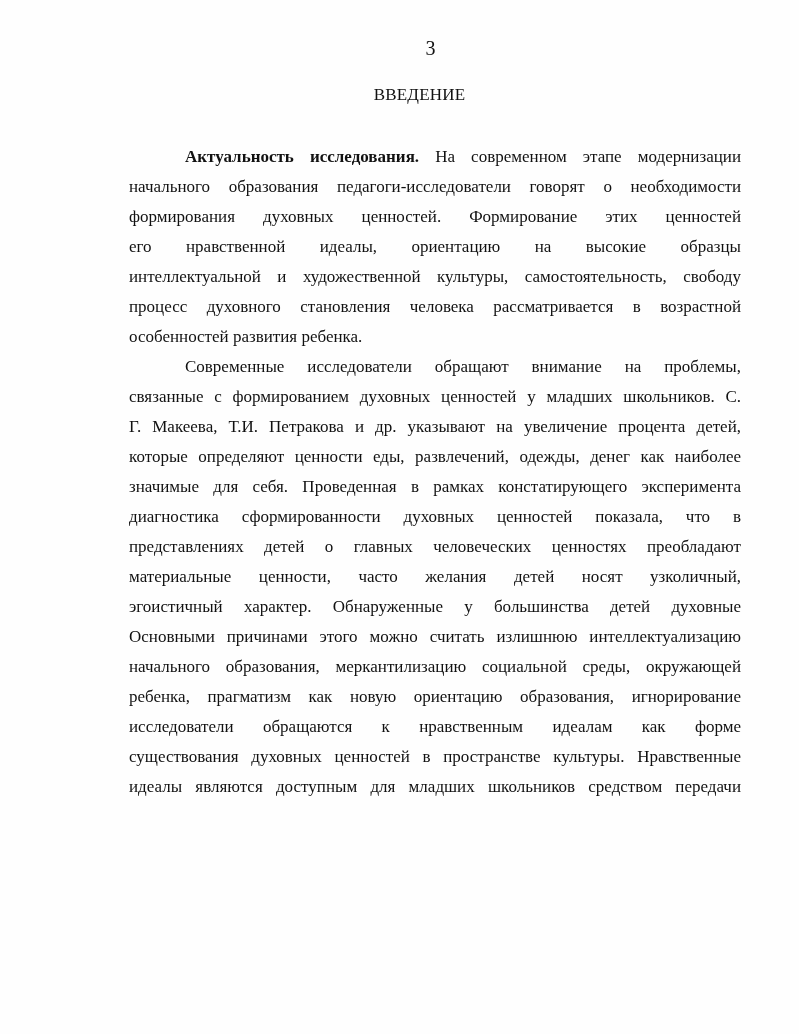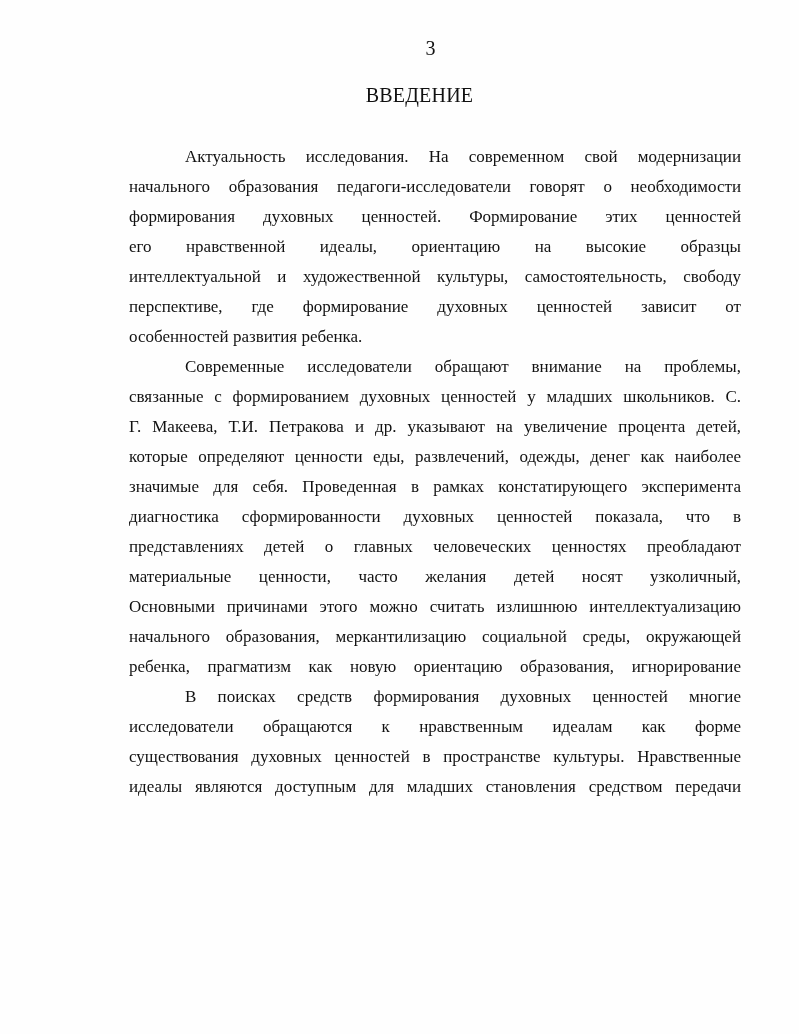--- a/index.html
+++ b/index.html
@@ -9,68 +9,68 @@
       background: #fefefe;
       font-family: "Liberation Serif", serif;
       color: #111111;
     }
     .page-number {
       position: absolute; top: 36px; left: 0; width: 799px; text-align: center;
       font-size: 20px; line-height: 24px; padding-left: 62px; box-sizing: border-box;
     }
     .heading {
       position: absolute; top: 84px; left: 0; width: 799px; text-align: center;
-      font-size: 20px; line-height: 22px; padding-left: 40px; box-sizing: border-box;
+      font-size: 17px; line-height: 22px; padding-left: 40px; box-sizing: border-box;
       letter-spacing: 0.2px;
     }
     .body {
       position: absolute; top: 142px; left: 129px; width: 612px;
     }
     .line {
       height: 30px; line-height: 30px; font-size: 17px;
       white-space: nowrap; text-align: justify; text-align-last: justify;
       overflow: visible;
     }
     .line.last { text-align-last: left; }
     .line.indent { padding-left: 56px; }
-    .bold { font-weight: normal; }
+    .bold { font-weight: bold; }
   </style>
 </head>
 <body>
 
 <div class="page">
   <div class="page-number">3</div>
   <div class="heading">ВВЕДЕНИЕ</div>
 
   <div class="body">
 
     <div>
-      <div class="line indent"><span class="bold">Актуальность исследования.</span><span> На современном свой модернизации</span></div>
+      <div class="line indent"><span class="bold">Актуальность исследования.</span><span> На современном этапе модернизации</span></div>
       <div class="line">начального образования педагоги-исследователи говорят о  необходимости</div>
       <div class="line">формирования духовных ценностей.  Формирование этих ценностей</div>
       <div class="line">его нравственной идеалы, ориентацию на высокие образцы</div>
       <div class="line">интеллектуальной и художественной культуры, самостоятельность, свободу</div>
-      <div class="line">перспективе, где формирование духовных ценностей зависит от</div>
+      <div class="line">процесс духовного становления человека рассматривается в возрастной</div>
       <div class="line last">особенностей развития ребенка.</div>
     </div>
 
     <div>
       <div class="line indent">Современные исследователи обращают внимание на проблемы,</div>
       <div class="line">связанные с формированием духовных ценностей у младших школьников. С.</div>
       <div class="line">Г. Макеева, Т.И. Петракова и др. указывают на увеличение процента детей,</div>
       <div class="line">которые определяют ценности еды, развлечений, одежды, денег как наиболее</div>
       <div class="line">значимые для себя. Проведенная в рамках констатирующего эксперимента</div>
       <div class="line">диагностика сформированности духовных ценностей показала, что в</div>
       <div class="line">представлениях детей о главных человеческих ценностях преобладают</div>
       <div class="line">материальные ценности, часто желания детей носят узколичный,</div>
+      <div class="line">эгоистичный характер. Обнаруженные у большинства детей духовные</div>
       <div class="line">Основными причинами этого можно считать излишнюю интеллектуализацию</div>
       <div class="line">начального образования, меркантилизацию  социальной среды, окружающей</div>
       <div class="line">ребенка, прагматизм как новую ориентацию образования, игнорирование</div>
     </div>
 
     <div>
-      <div class="line indent">В поисках средств формирования духовных ценностей многие</div>
       <div class="line">исследователи обращаются к нравственным идеалам как форме</div>
       <div class="line">существования духовных ценностей в пространстве культуры. Нравственные</div>
-      <div class="line">идеалы являются доступным для младших становления средством передачи</div>
+      <div class="line">идеалы являются доступным для младших школьников средством передачи</div>
     </div>
   </div>
 </div>
 
 </body></html>

